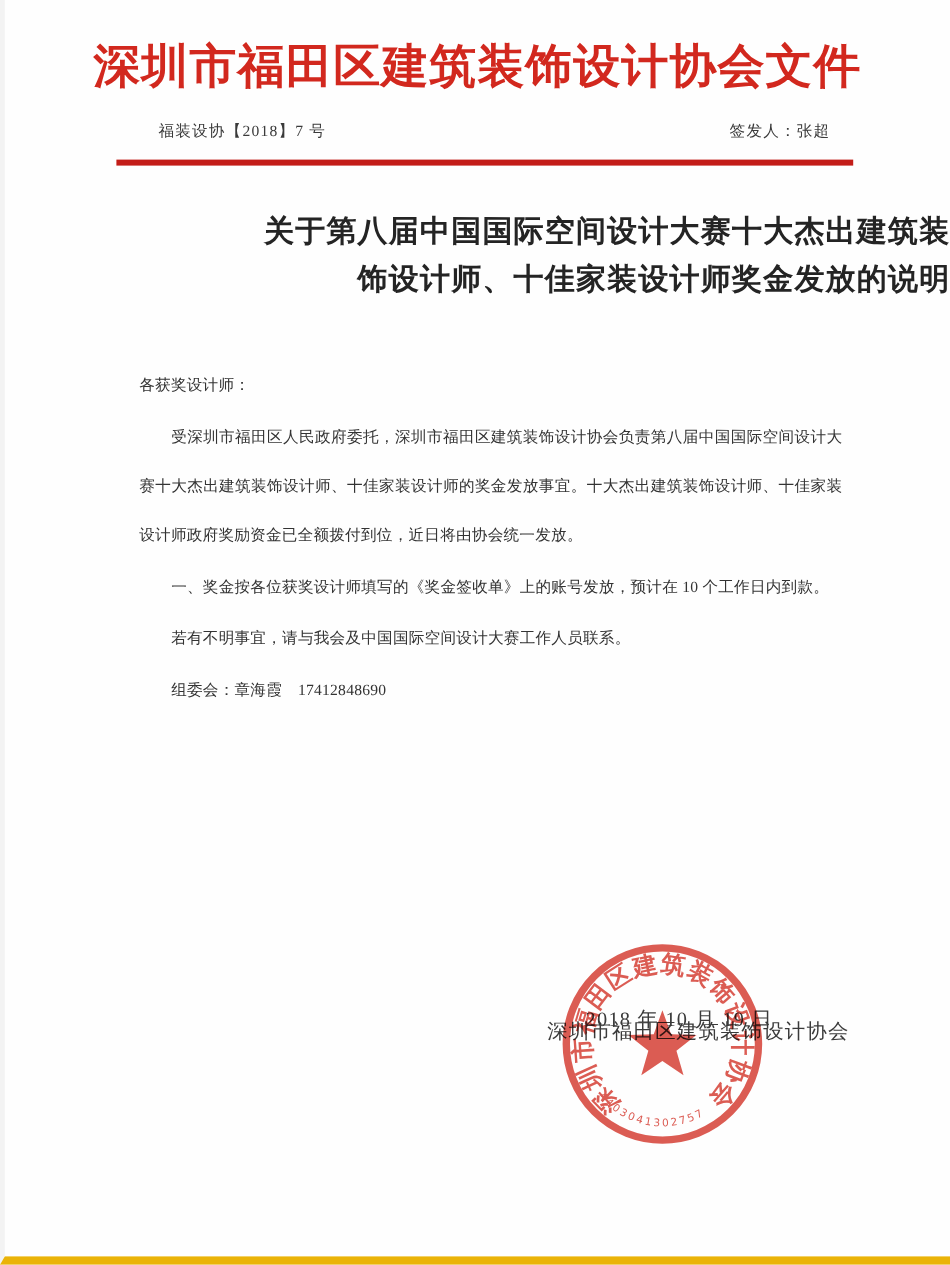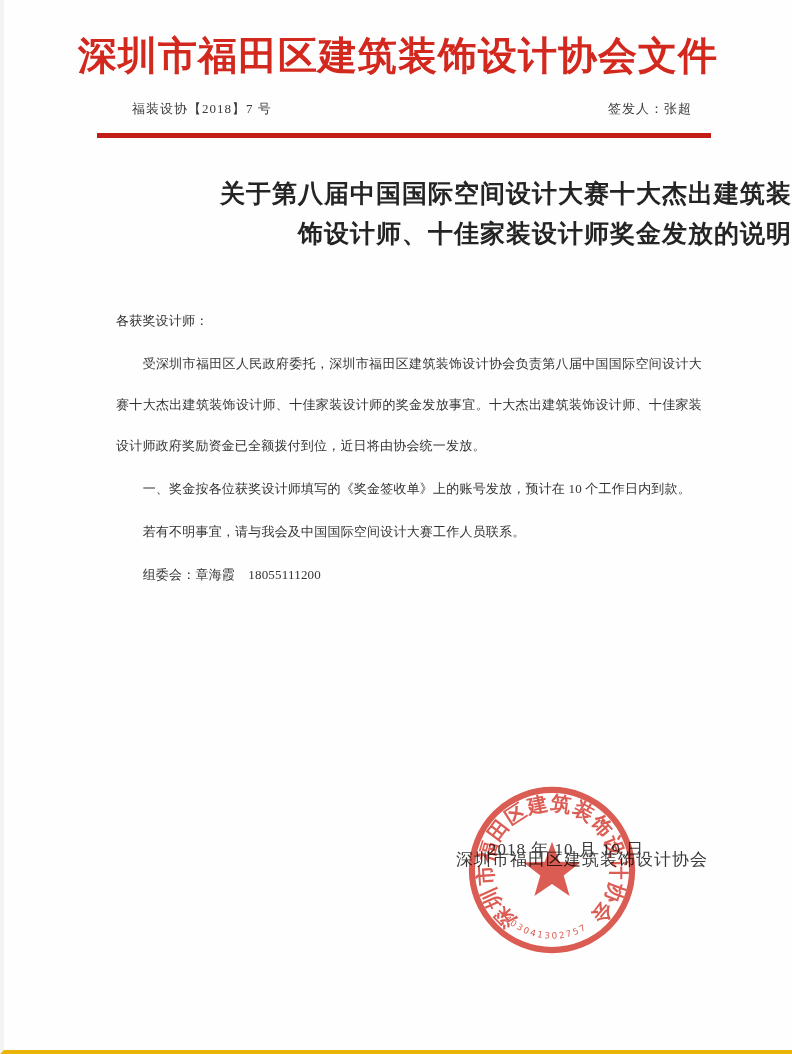--- a/index.html
+++ b/index.html
@@ -10,21 +10,21 @@
   }
   * { margin: 0; padding: 0; box-sizing: border-box; }
   html, body { background: #ffffff; }
   .page {
     position: relative;
     width: 792px;
     height: 1054px;
     margin: 0 auto;
     background: #fefefe;
     border-left: 4px solid #f3f3f3;
-    border-bottom: 4px solid #eab308;
+    border-bottom: 7px solid #eab308;
     overflow: hidden;
     font-family: "Liberation Serif", "DejaVu Serif", serif;
     color: var(--body-text);
   }
   .letterhead-title {
     padding-top: 34px;
     text-align: center;
     font-size: 39px;
     font-weight: bold;
     letter-spacing: 1px;
@@ -120,21 +120,21 @@
   <div class="doc-title">
     <div>关于第八届中国国际空间设计大赛十大杰出建筑装</div>
     <div>饰设计师、十佳家装设计师奖金发放的说明</div>
   </div>
 
   <div class="body-block">
     <p>各获奖设计师：</p>
     <p class="indent">受深圳市福田区人民政府委托，深圳市福田区建筑装饰设计协会负责第八届中国国际空间设计大赛十大杰出建筑装饰设计师、十佳家装设计师的奖金发放事宜。十大杰出建筑装饰设计师、十佳家装设计师政府奖励资金已全额拨付到位，近日将由协会统一发放。</p>
     <p class="indent">一、奖金按各位获奖设计师填写的《奖金签收单》上的账号发放，预计在 10 个工作日内到款。</p>
     <p class="indent">若有不明事宜，请与我会及中国国际空间设计大赛工作人员联系。</p>
-    <p class="indent">组委会：章海霞　18055111200</p>
+    <p class="indent">组委会：章海霞　17412848690</p>
   </div>
 
   <div class="closing-org">深圳市福田区建筑装饰设计协会</div>
 
   <div class="closing-date">2018 年 10 月 19 日</div>
 
   <svg class="seal" viewBox="0 0 200 200" aria-hidden="true">
     <circle cx="100" cy="100" r="91" fill="none" stroke="var(--seal-red)" stroke-width="7"></circle>
     <polygon points="100,68 108.2,90.7 132.3,91.5 113.3,106.3 120,129.5 100,116 80,129.5 86.7,106.3 67.7,91.5 91.8,90.7" fill="var(--seal-red)"></polygon>
     <path id="sealTextArc" d="M 61 155.7 A 68 68 0 1 1 139 155.7" fill="none"></path>

